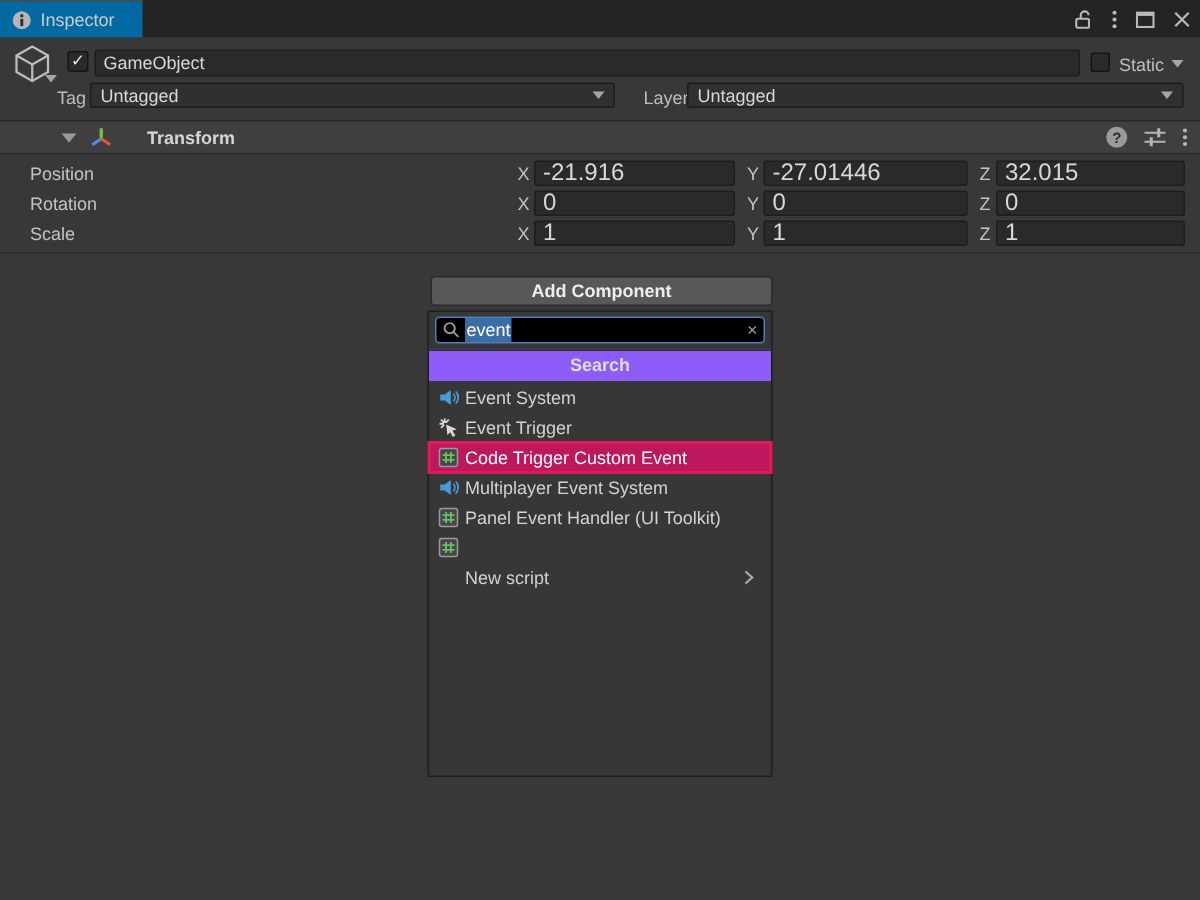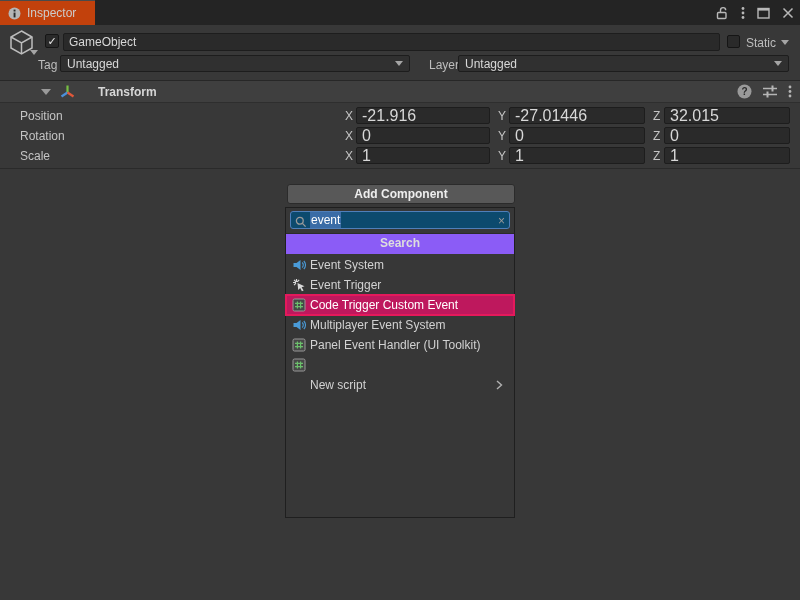--- a/index.html
+++ b/index.html
@@ -13,21 +13,21 @@
     color: #c8c8c8;
     overflow: hidden;
     user-select: none;
   }
   .abs { position: absolute; }
 
   
   .topbar { left: 0; top: 0; width: 800px; height: 25px; background: #242424; }
   .tab {
     left: 0; top: 0; width: 95px; height: 25px;
-    background: #c2410c; border-top: 1px solid #4a4a4a;
+    background: #0369a1; border-top: 1px solid #4a4a4a;
     display: flex; align-items: center; gap: 6px; padding-left: 8px;
     color: #cccccc;
   }
   .winctl { top: 0; height: 25px; display: flex; align-items: center; gap: 12px; right: 6px; }
   .winctl svg { display: block; }
   .cube { left: 8px; top: 29px; }
   .cube-arrow { left: 30px; top: 50px; }
   .checkbox {
     width: 14px; height: 14px; background: #2a2a2a;
     border: 1px solid #151515; border-radius: 2px;
@@ -76,22 +76,22 @@
     background: #585858; border: 1px solid #2b2b2b; border-radius: 3px;
     color: #eeeeee; display: flex; align-items: center; justify-content: center;
     font-weight: 600;
   }
   .popup {
     left: 285px; top: 207px; width: 230px; height: 311px;
     background: #373737; border: 1px solid #1f1f1f;
   }
   .searchbox {
     position: absolute; left: 4px; top: 3px; width: 220px; height: 18px;
-    background: #0c4a6e; border: 1px solid #4f7fba; border-radius: 3px;
-    display: flex; align-items: flex-end; padding: 0 4px; gap: 3px;
+    background: #000000; border: 1px solid #4f7fba; border-radius: 3px;
+    display: flex; align-items: center; padding: 0 4px; gap: 3px;
   }
   .searchbox .sel { background: #3a6ca6; color: #ffffff; padding: 1px 1px; }
   .searchbox .clear { margin-left: auto; color: #9a9a9a; }
   .search-hd {
     position: absolute; left: 0; top: 25px; width: 228px; height: 21px;
     background: #8b5cf6; border-top: 1px solid #2b2b2b; border-bottom: 2px solid #8b5cf6;
     display: flex; align-items: center; justify-content: center;
     color: #dddddd; font-weight: 600;
   }
   .list { position: absolute; left: 0; top: 47px; width: 228px; }

